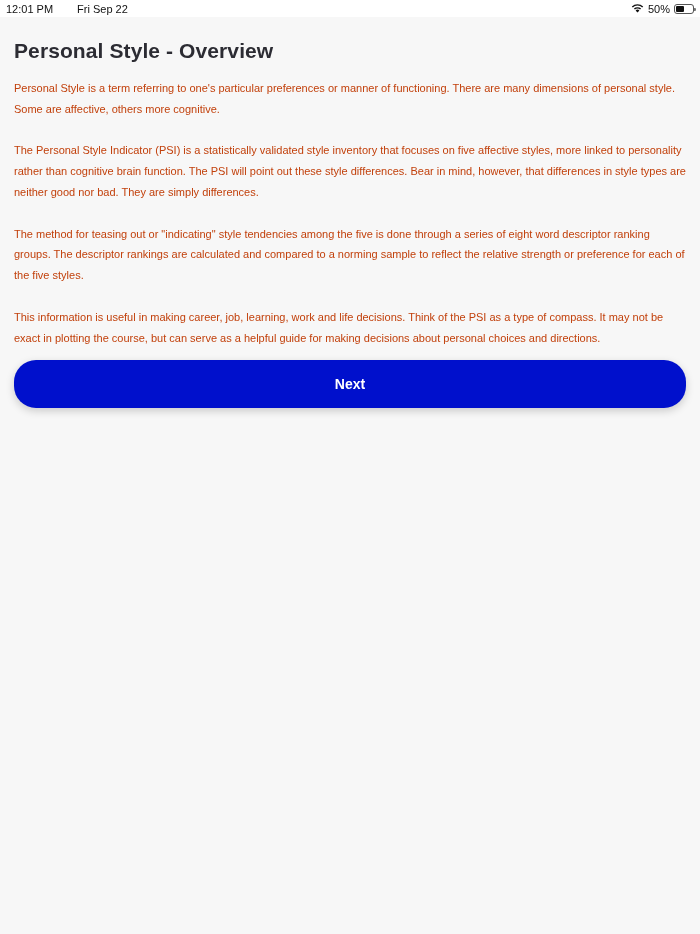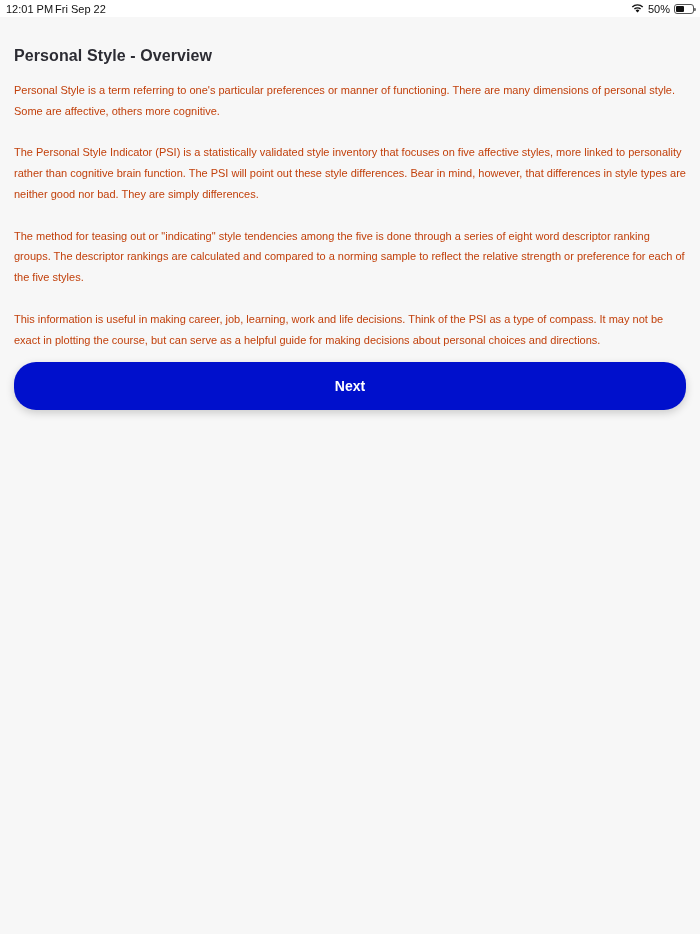--- a/index.html
+++ b/index.html
@@ -13,42 +13,41 @@
     .status-bar {
       height: 17px;
       background: #ffffff;
       display: flex;
       align-items: center;
       justify-content: space-between;
       padding: 0 6px;
       font-size: 11px;
       color: #111;
     }
-    .status-left { display: flex; gap: 2px; }
+    .status-left { display: flex; gap: 24px; }
     .status-right { display: flex; align-items: center; gap: 4px; justify-content: flex-end; }
     .battery {
       width: 20px; height: 10px;
       border: 1px solid #555;
       border-radius: 3px;
       position: relative;
       padding: 1px;
     }
     .battery-fill { width: 50%; height: 100%; background: #111; border-radius: 1px; }
     .battery::after {
       content: ""; position: absolute; right: -3px; top: 3px;
       width: 2px; height: 3px; background: #777; border-radius: 0 1px 1px 0;
     }
     .content { padding: 22px 14px 0 14px; }
     .page-title {
-      font-size: 16px;
+      font-size: 21px;
       font-weight: bold;
       color: #2c2c33;
       margin-bottom: 15px;
       letter-spacing: 0.1px;
-      margin-top: 8px;
     }
     .para {
       font-size: 11px;
       line-height: 20.8px;
       color: #c2410c;
       margin-bottom: 20.8px;
       white-space: pre-line;
     }
     .para:last-of-type { margin-bottom: 12px; }
     .next-button {

